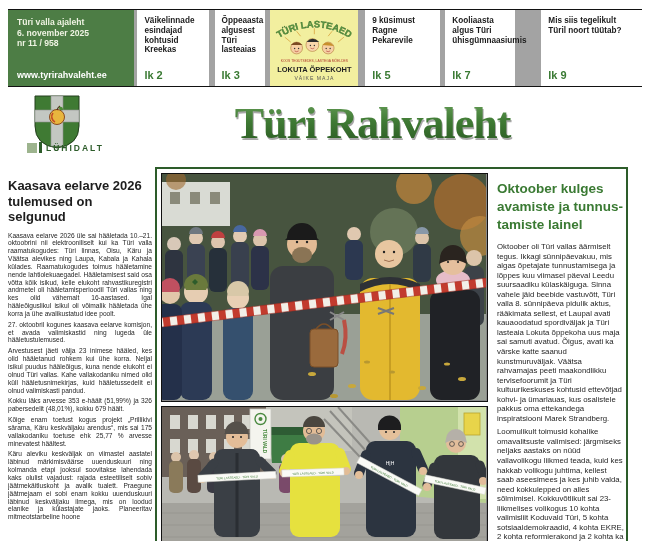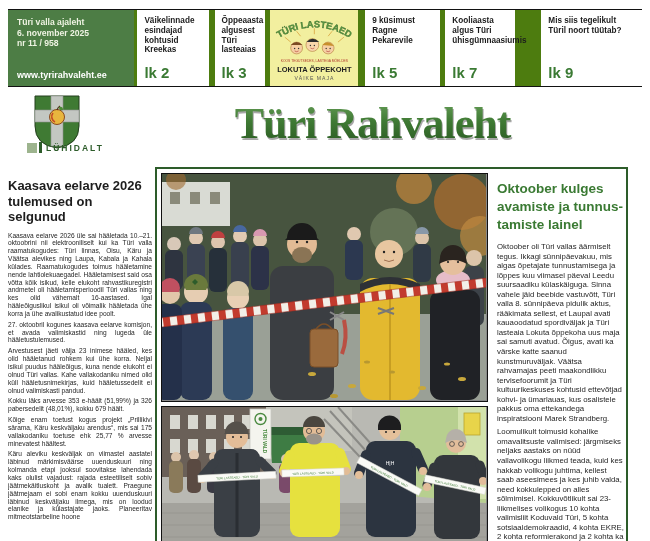--- a/index.html
+++ b/index.html
@@ -1,35 +1,35 @@
 <!DOCTYPE html>
 <html><head>
 <meta charset="utf-8">
 <style>
   html,body{margin:0;padding:0;background:#fff;}
   .page{position:relative;width:650px;height:541px;background:#fff;overflow:hidden;
         font-family:"Liberation Sans","DejaVu Sans",sans-serif;color:#2a2a2a;}
 
   
   .topbar{position:absolute;left:8px;top:9px;width:634px;height:76px;
-          background:#4d7c0f;border-top:1.6px solid #121212;border-bottom:1.6px solid #121212;
+          background:#a3a3a3;border-top:1.6px solid #121212;border-bottom:1.6px solid #121212;
           display:flex;align-items:stretch;}
   .infobox{width:128px;background:#4d7d45;color:#eef3e2;padding:7px 9px 6px 9px;
            display:flex;flex-direction:column;justify-content:space-between;box-sizing:border-box;margin-right:3px;}
   .infobox .l{font-size:8.6px;line-height:10.5px;font-weight:bold;}
   .infobox .site{font-size:9px;font-weight:bold;color:#ffffff;}
   .teaser{background:#fff;padding:6px 6px 5px 7px;display:flex;flex-direction:column;
           justify-content:space-between;box-sizing:border-box;}
   .t0{width:72px;margin-right:6px;}
   .t1{width:50px;margin-right:5px;}
   .t2{width:76px;margin-right:5px;}
   .t3{width:70px;margin-right:26px;}
   .t4{width:102px;}
   .t-title{font-size:8.2px;line-height:9.8px;font-weight:bold;color:#1c1c1c;}
-  .t-page{font-size:15px;font-weight:bold;color:#3a7a33;}
+  .t-page{font-size:11px;font-weight:bold;color:#3a7a33;}
   .adbox{width:90px;background:#f2ef9f;margin-right:7px;box-sizing:border-box;padding:1px;}
   .adbox svg{display:block;width:100%;height:100%;}
 
   
   .arms{position:absolute;left:33px;top:94px;width:48px;height:56px;}
   .masthead{position:absolute;left:100px;top:88px;width:545px;height:74px;
             text-align:center;font-family:"Liberation Serif","DejaVu Serif",serif;
             font-weight:bold;font-size:44px;line-height:72px;letter-spacing:-1px;
             background:linear-gradient(#7fb46e 0%,#3f7a34 45%,#1c4517 100%);
             -webkit-background-clip:text;background-clip:text;color:transparent;

